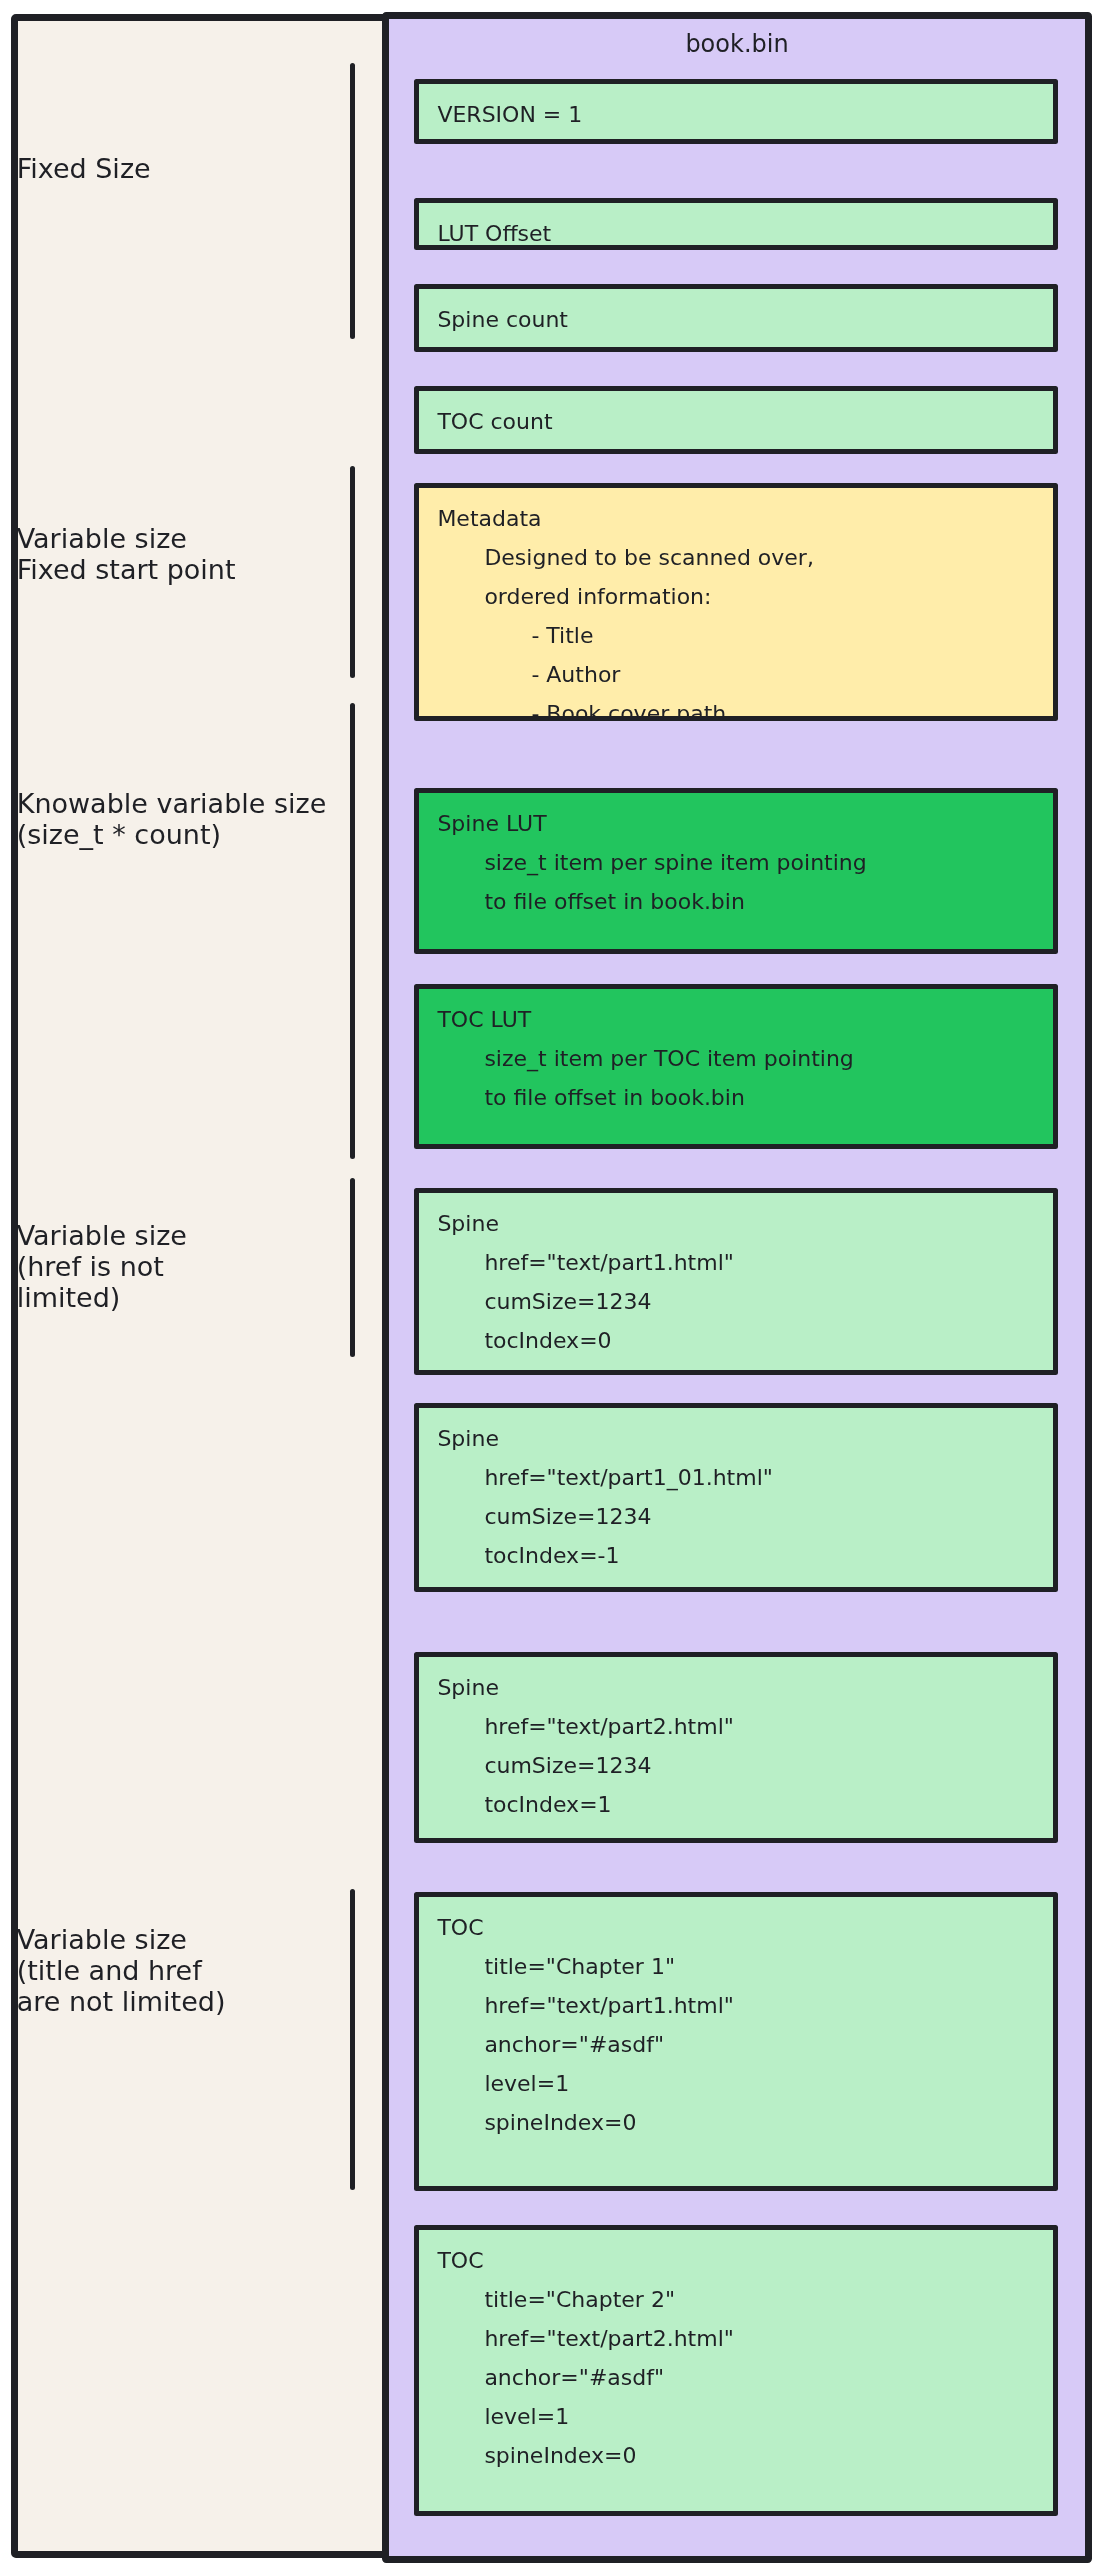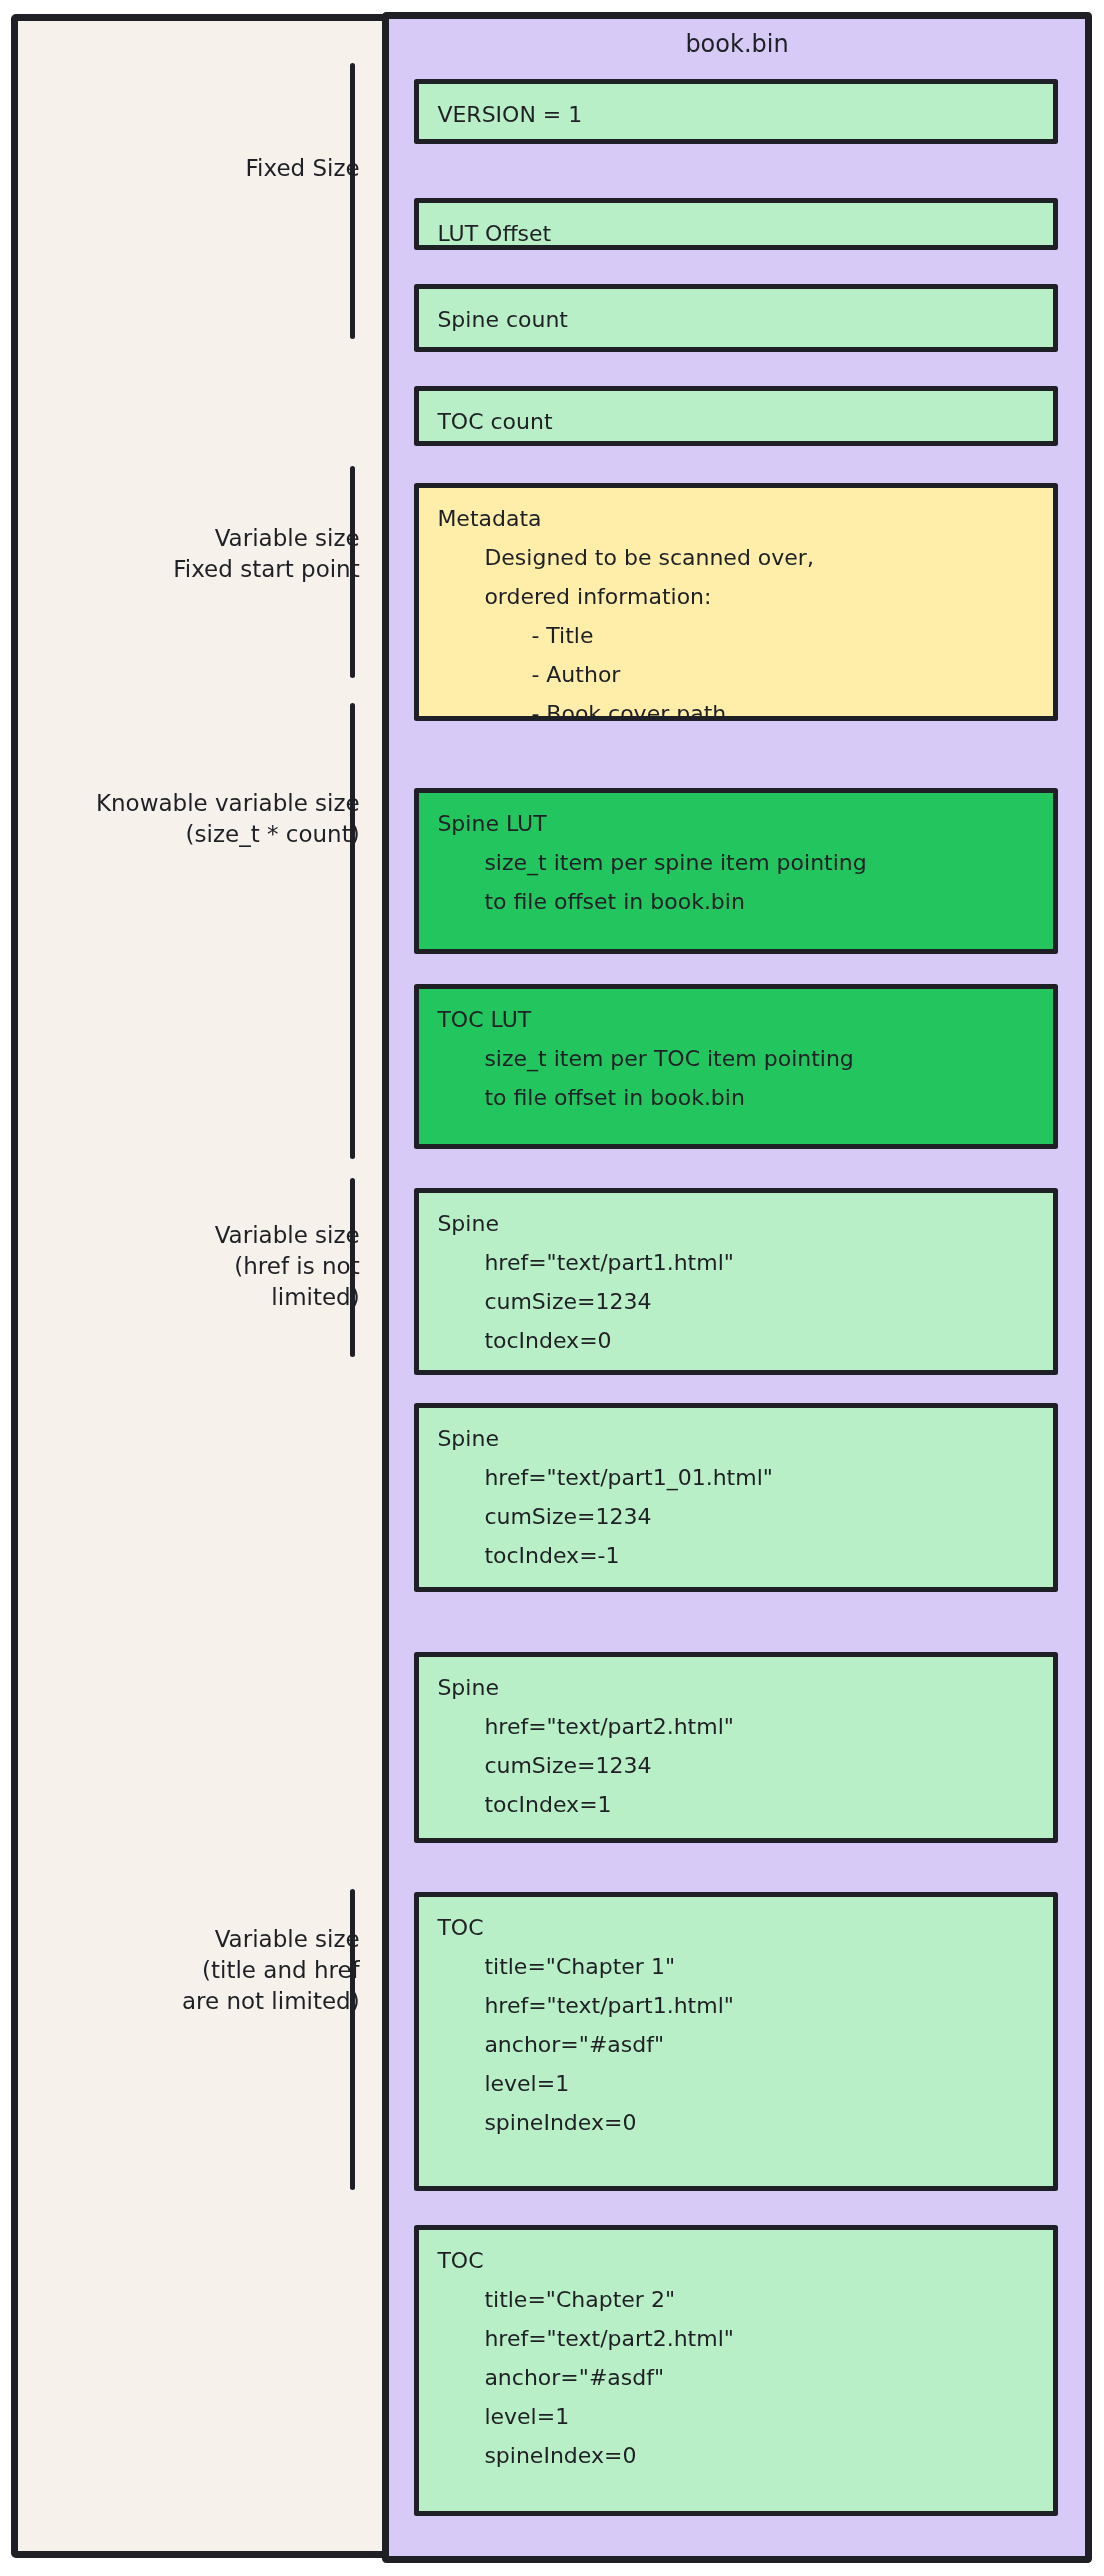--- a/index.html
+++ b/index.html
@@ -62,22 +62,22 @@
     position: absolute;
     left: 350px;
     width: 5px;
     background: #1f2025;
     border-radius: 2.5px;
   }
   .side-label {
     position: absolute;
     left: 16.7px;
     width: 343px;
-    text-align: right;
-    font-size: 23px;
+    text-align: left;
+    font-size: 27px;
     line-height: 31px;
   }
 </style>
 </head>
 <body>
 
 <div class="canvas">
 
   <div class="panel-left"></div>
 
@@ -114,21 +114,21 @@
 
   <div class="box green" style="top:79px;height:65px">
     <div class="line">VERSION = 1</div>
   </div>
   <div class="box green" style="top:198px;height:52px">
     <div class="line">LUT Offset</div>
   </div>
   <div class="box green" style="top:284px;height:68px">
     <div class="line">Spine count</div>
   </div>
-  <div class="box green" style="top:386px;height:60px">
+  <div class="box green" style="top:386px;height:68px">
     <div class="line">TOC count</div>
   </div>
 
   <div class="box yellow" style="top:483px;height:238px">
     <div class="line">Metadata</div>
     <div class="line i1">Designed to be scanned over,</div>
     <div class="line i1">ordered information:</div>
     <div class="line i2">- Title</div>
     <div class="line i2">- Author</div>
     <div class="line i2">- Book cover path</div>

